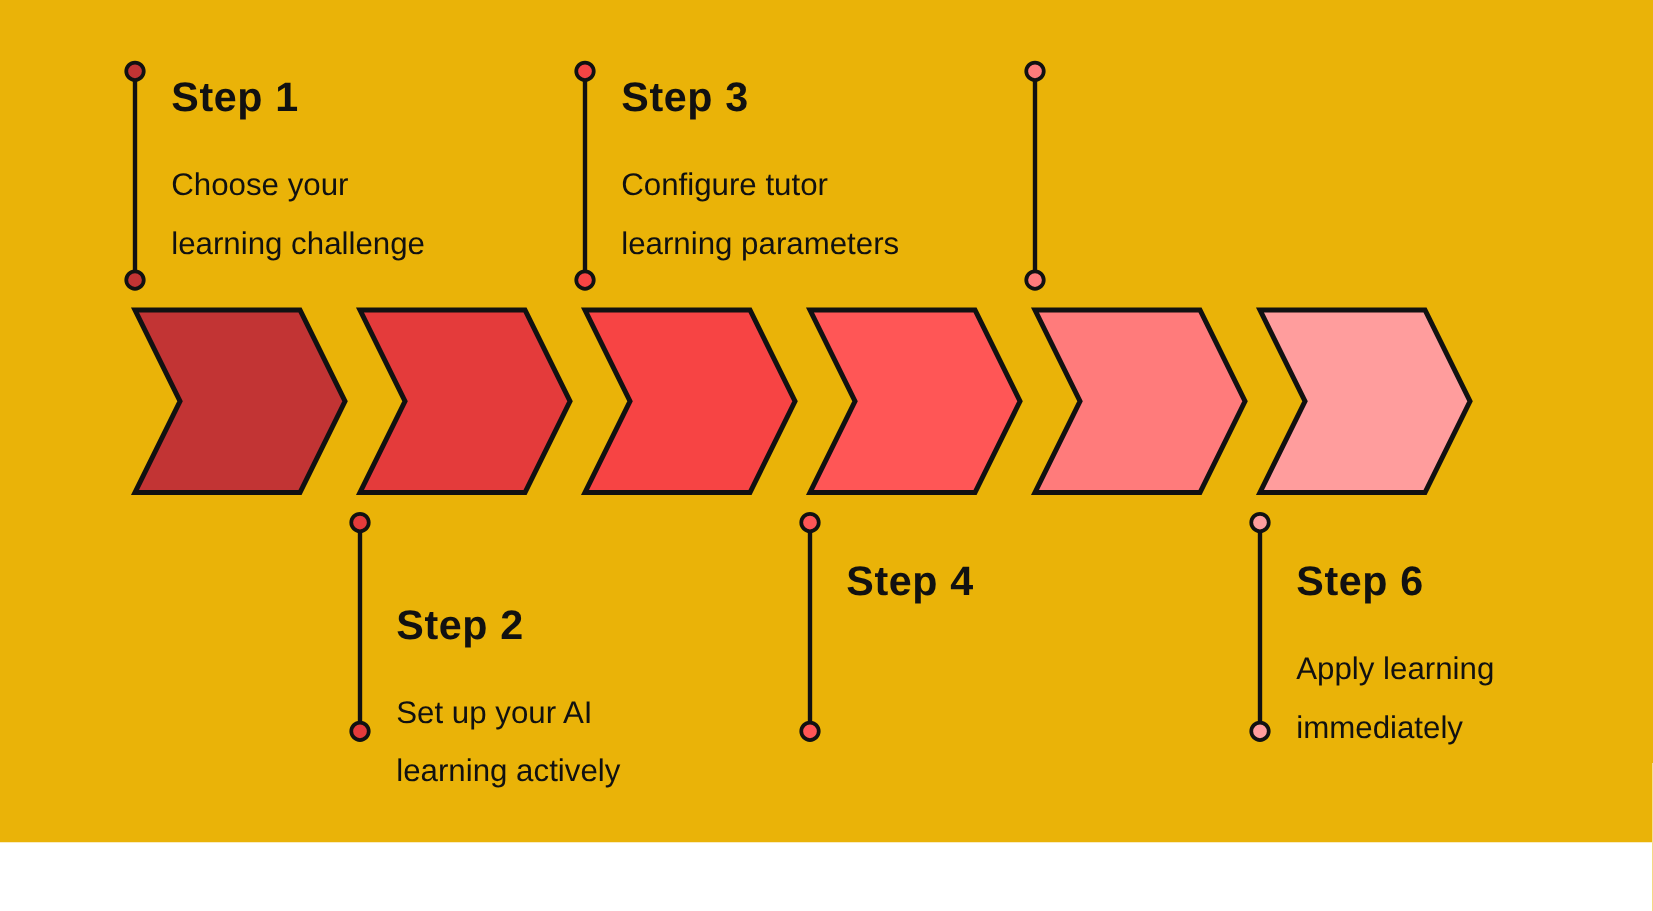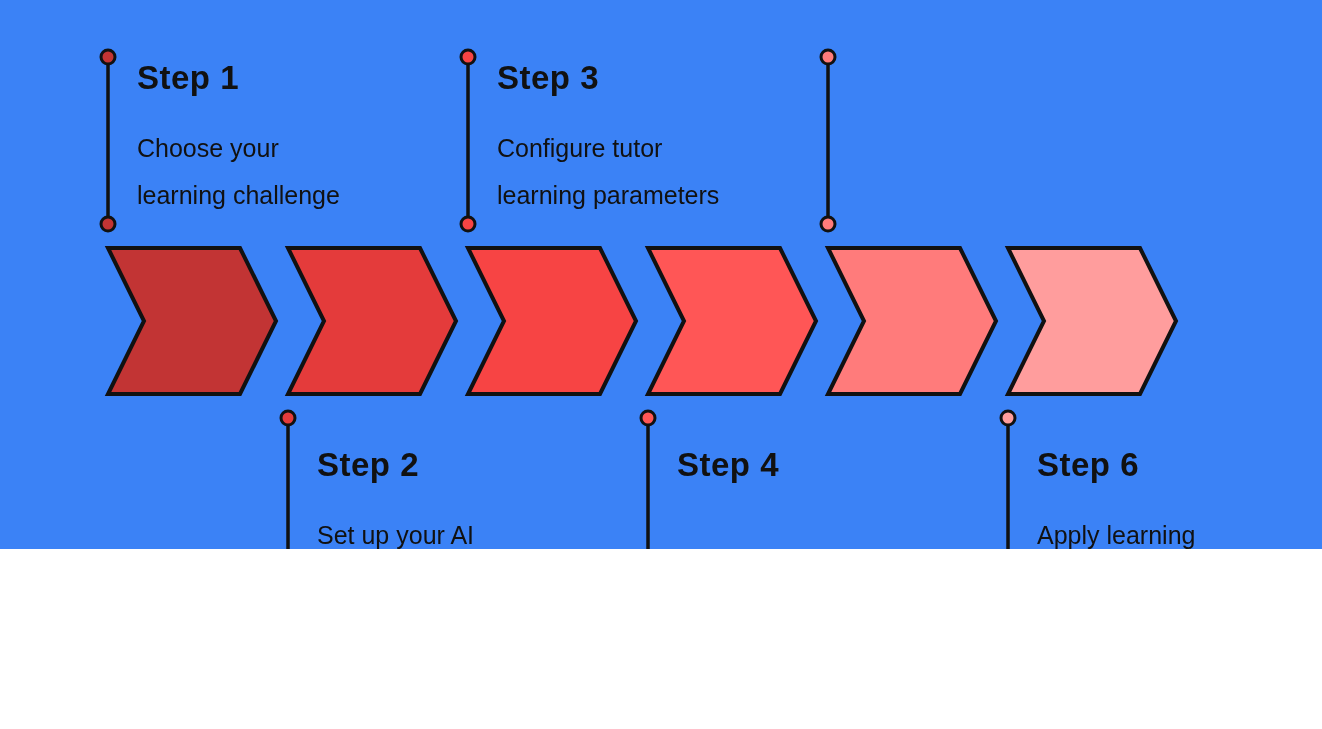--- a/index.html
+++ b/index.html
@@ -4,22 +4,22 @@
 <style>
   html, body {
     margin: 0;
     padding: 0;
     background: #ffffff;
     font-family: "Liberation Sans", sans-serif;
   }
   .canvas {
     position: relative;
     width: 1322px;
-    height: 549px;
-    background: #3b82f6;
+    height: 674px;
+    background: #eab308;
     overflow: hidden;
   }
   #diagram-svg {
     position: absolute;
     left: 0;
     top: 0;
   }
   .step-text {
     position: absolute;
     width: 270px;
@@ -33,21 +33,21 @@
     line-height: 40px;
     letter-spacing: 0.5px;
   }
   .step-desc {
     margin-top: 27px;
     font-size: 25px;
     line-height: 47px;
     white-space: pre-line;
   }
   .s1 { left: 137px; }
-  .s2 { left: 317px; }
+  .s2 { left: 317px; margin-top: 35px; }
   .s3 { left: 497px; }
   .s4 { left: 677px; }
   .s5 { left: 857px; }
   .s6 { left: 1037px; }
 </style>
 </head>
 <body>
 
 <div class="canvas">
   <svg id="diagram-svg" width="1322" height="729" viewBox="0 0 1322 729">

